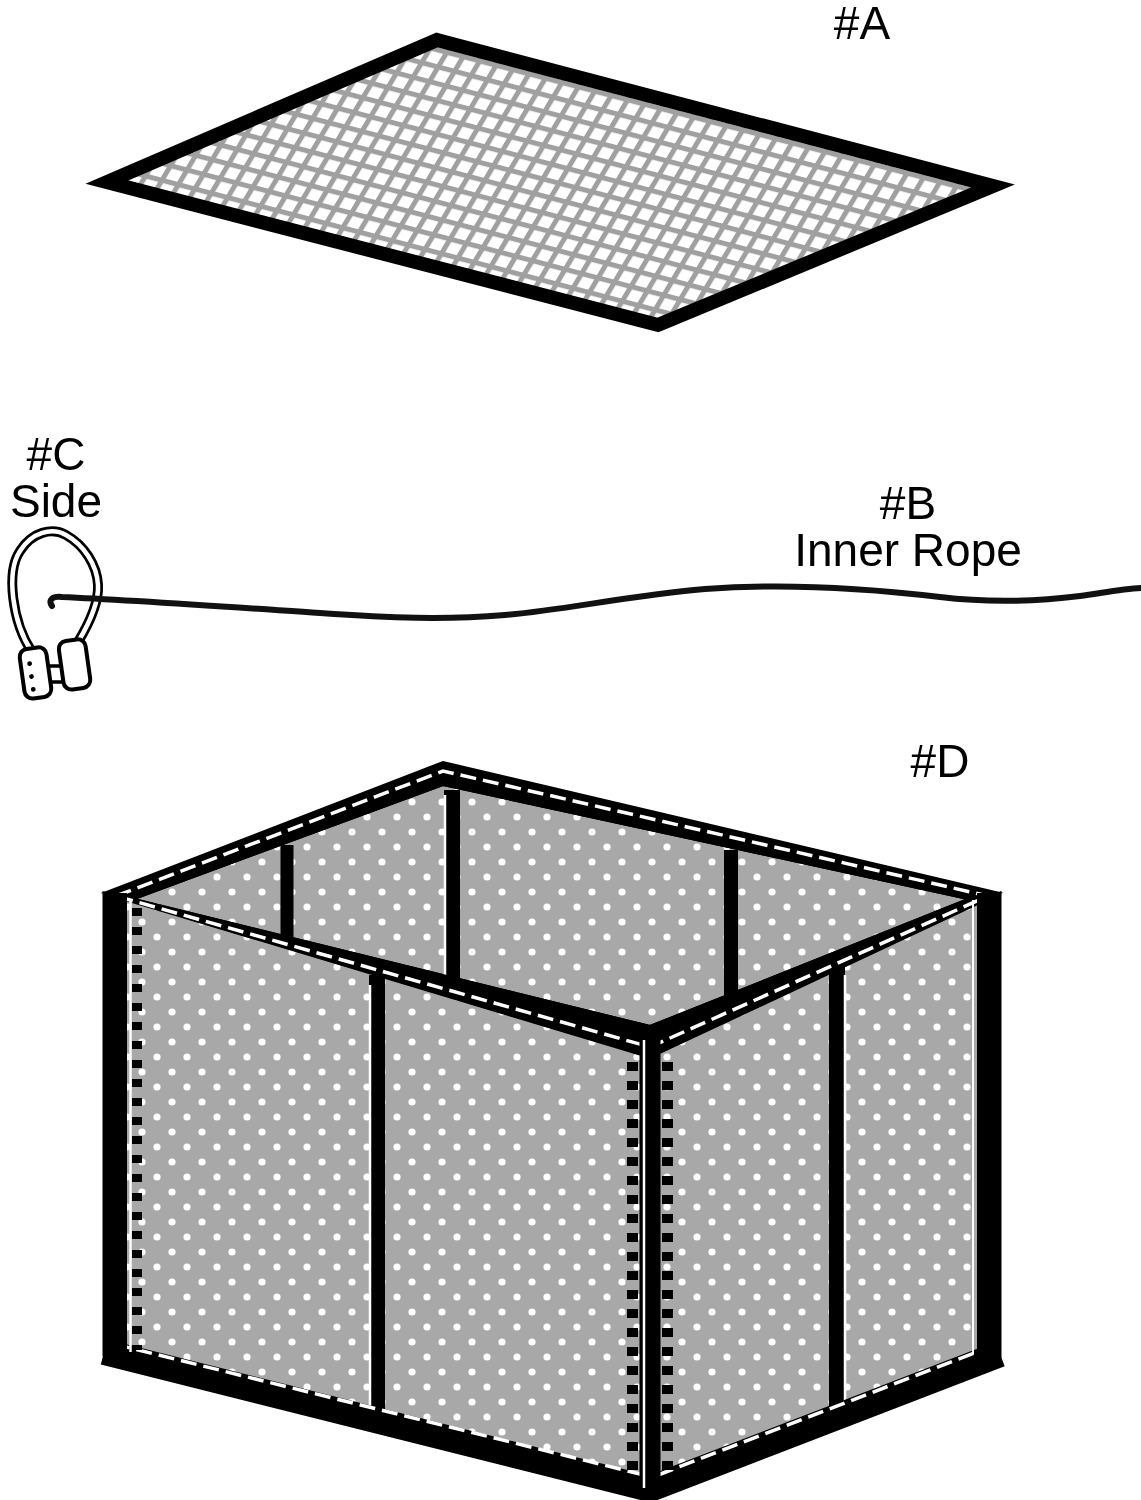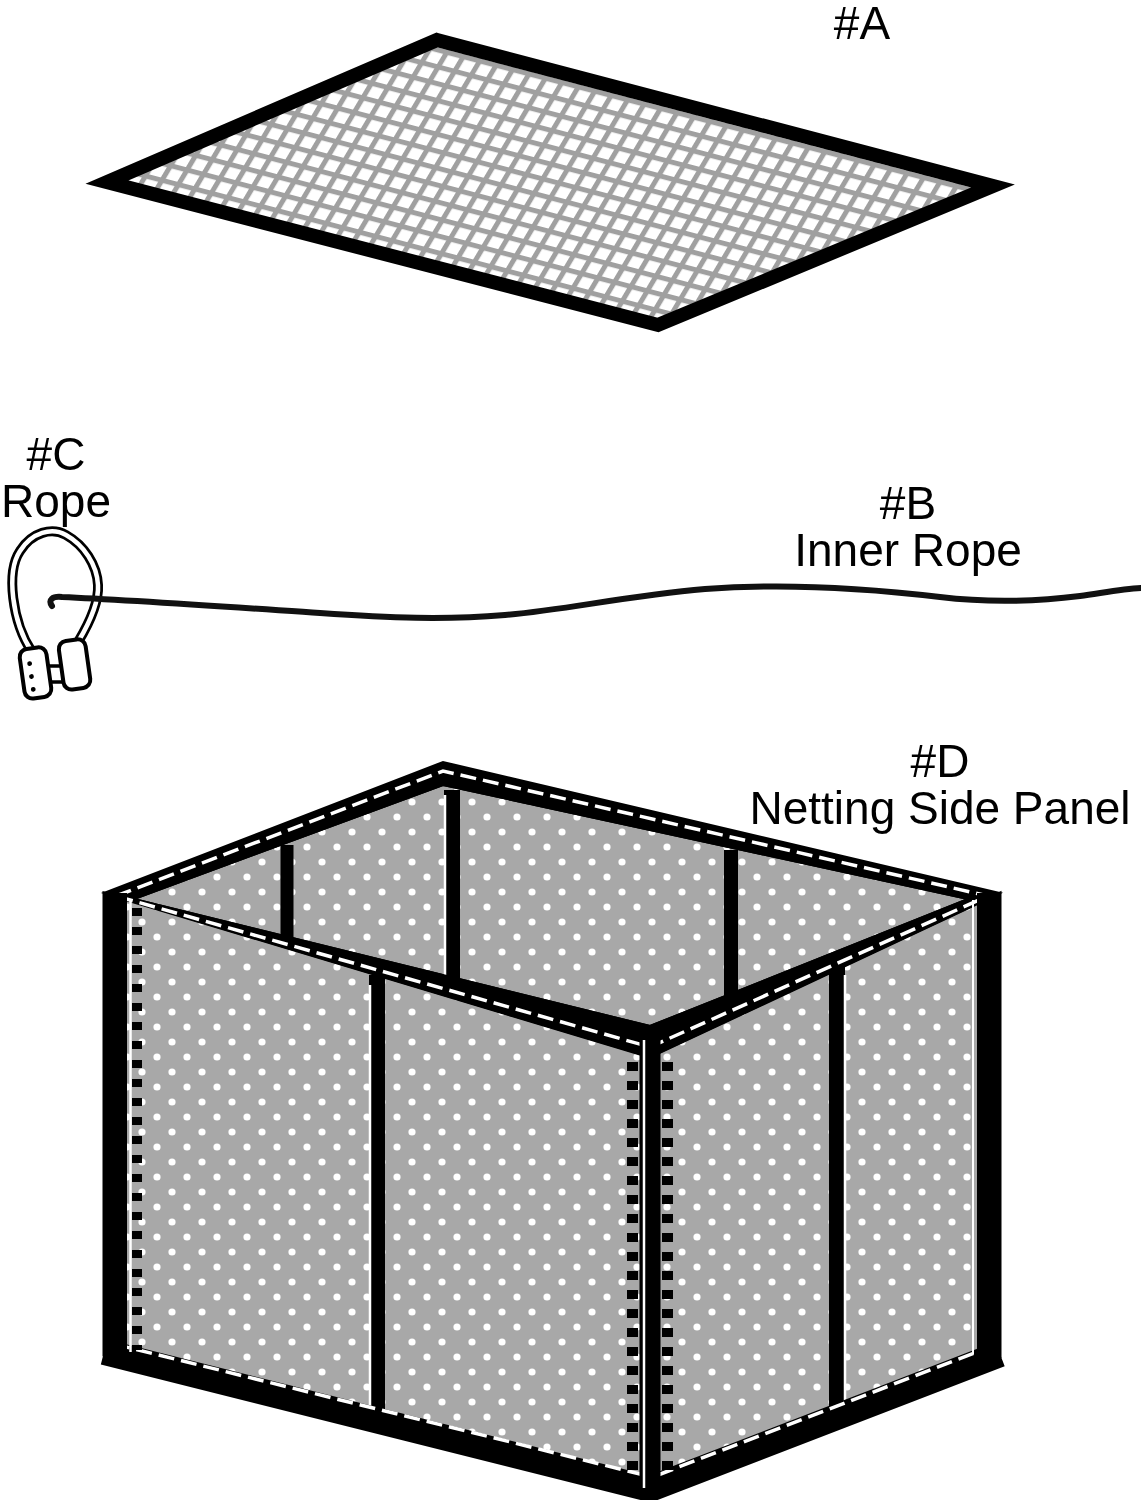--- a/index.html
+++ b/index.html
@@ -121,26 +121,25 @@
       <line x1="667.5" y1="1062" x2="667.5" y2="1483" style="stroke:var(--line)" stroke-width="11" stroke-dasharray="9 10"></line>
     </g>
   </svg>
 
   <div class="label" style="left:862px;top:0px;">
     <div>#A</div>
   </div>
 
   <div class="label" style="left:56px;top:431px;">
     <div>#C</div>
-    <div>Rope</div>
+    <div>Side</div>
   </div>
 
   <div class="label" style="left:908px;top:480px;">
     <div>#B</div>
     <div>Inner Rope</div>
   </div>
 
   <div class="label" style="left:940px;top:738px;">
     <div>#D</div>
-    <div>Netting Side Panel</div>
   </div>
 
 </div>
 
 </body></html>

